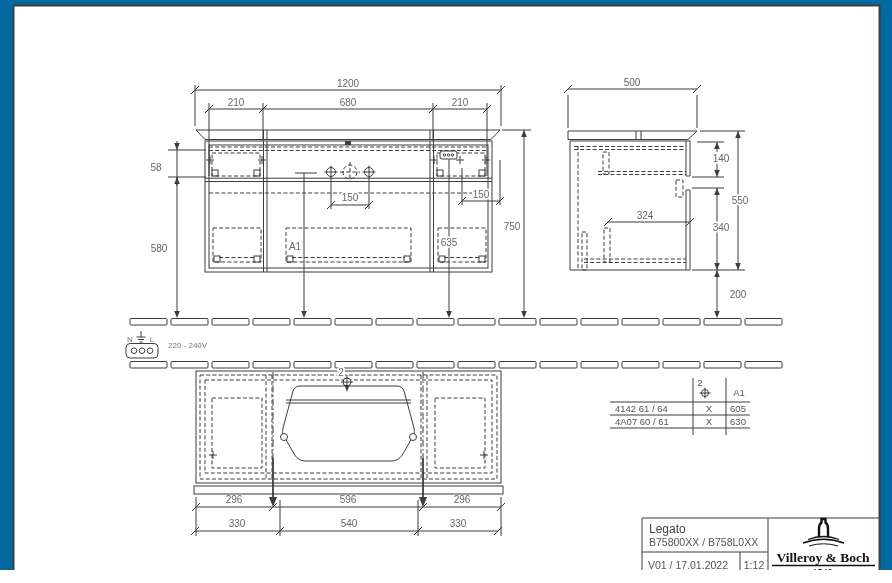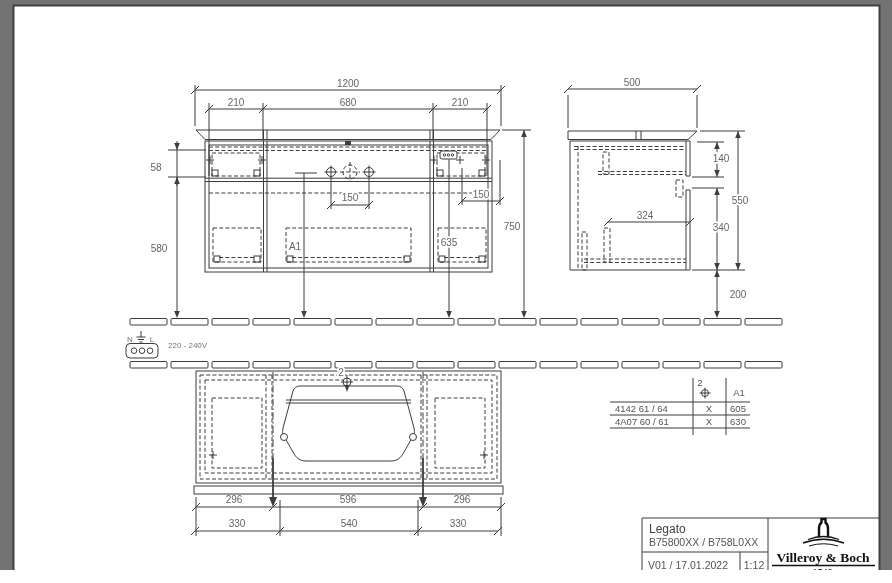--- a/index.html
+++ b/index.html
@@ -1,16 +1,16 @@
 <!DOCTYPE html>
 <html><head>
 <meta charset="utf-8">
 <style>
   html,body{margin:0;padding:0;background:#fff;}
-  #sheet{position:relative;width:892px;height:570px;background:#737373;overflow:hidden;}
+  #sheet{position:relative;width:892px;height:570px;background:#0369a1;overflow:hidden;}
   svg{position:absolute;left:0;top:0;}
   .ln{stroke:#3d3d3d;stroke-width:1;fill:none;}
   .lnf{stroke:#3d3d3d;stroke-width:1;fill:#fff;}
   .thick{stroke:#3d3d3d;stroke-width:1.8;fill:none;}
   .dash{stroke-dasharray:4,2.2;}
   .dashdot{stroke-dasharray:7,2.5,1.5,2.5;}
   .arrow{fill:#3d3d3d;stroke:none;}
   text{font-family:"Liberation Sans",sans-serif;}
   .dim{font-size:10px;fill:#666;}
   .halo{paint-order:stroke;stroke:#fff;stroke-width:3.5px;}

